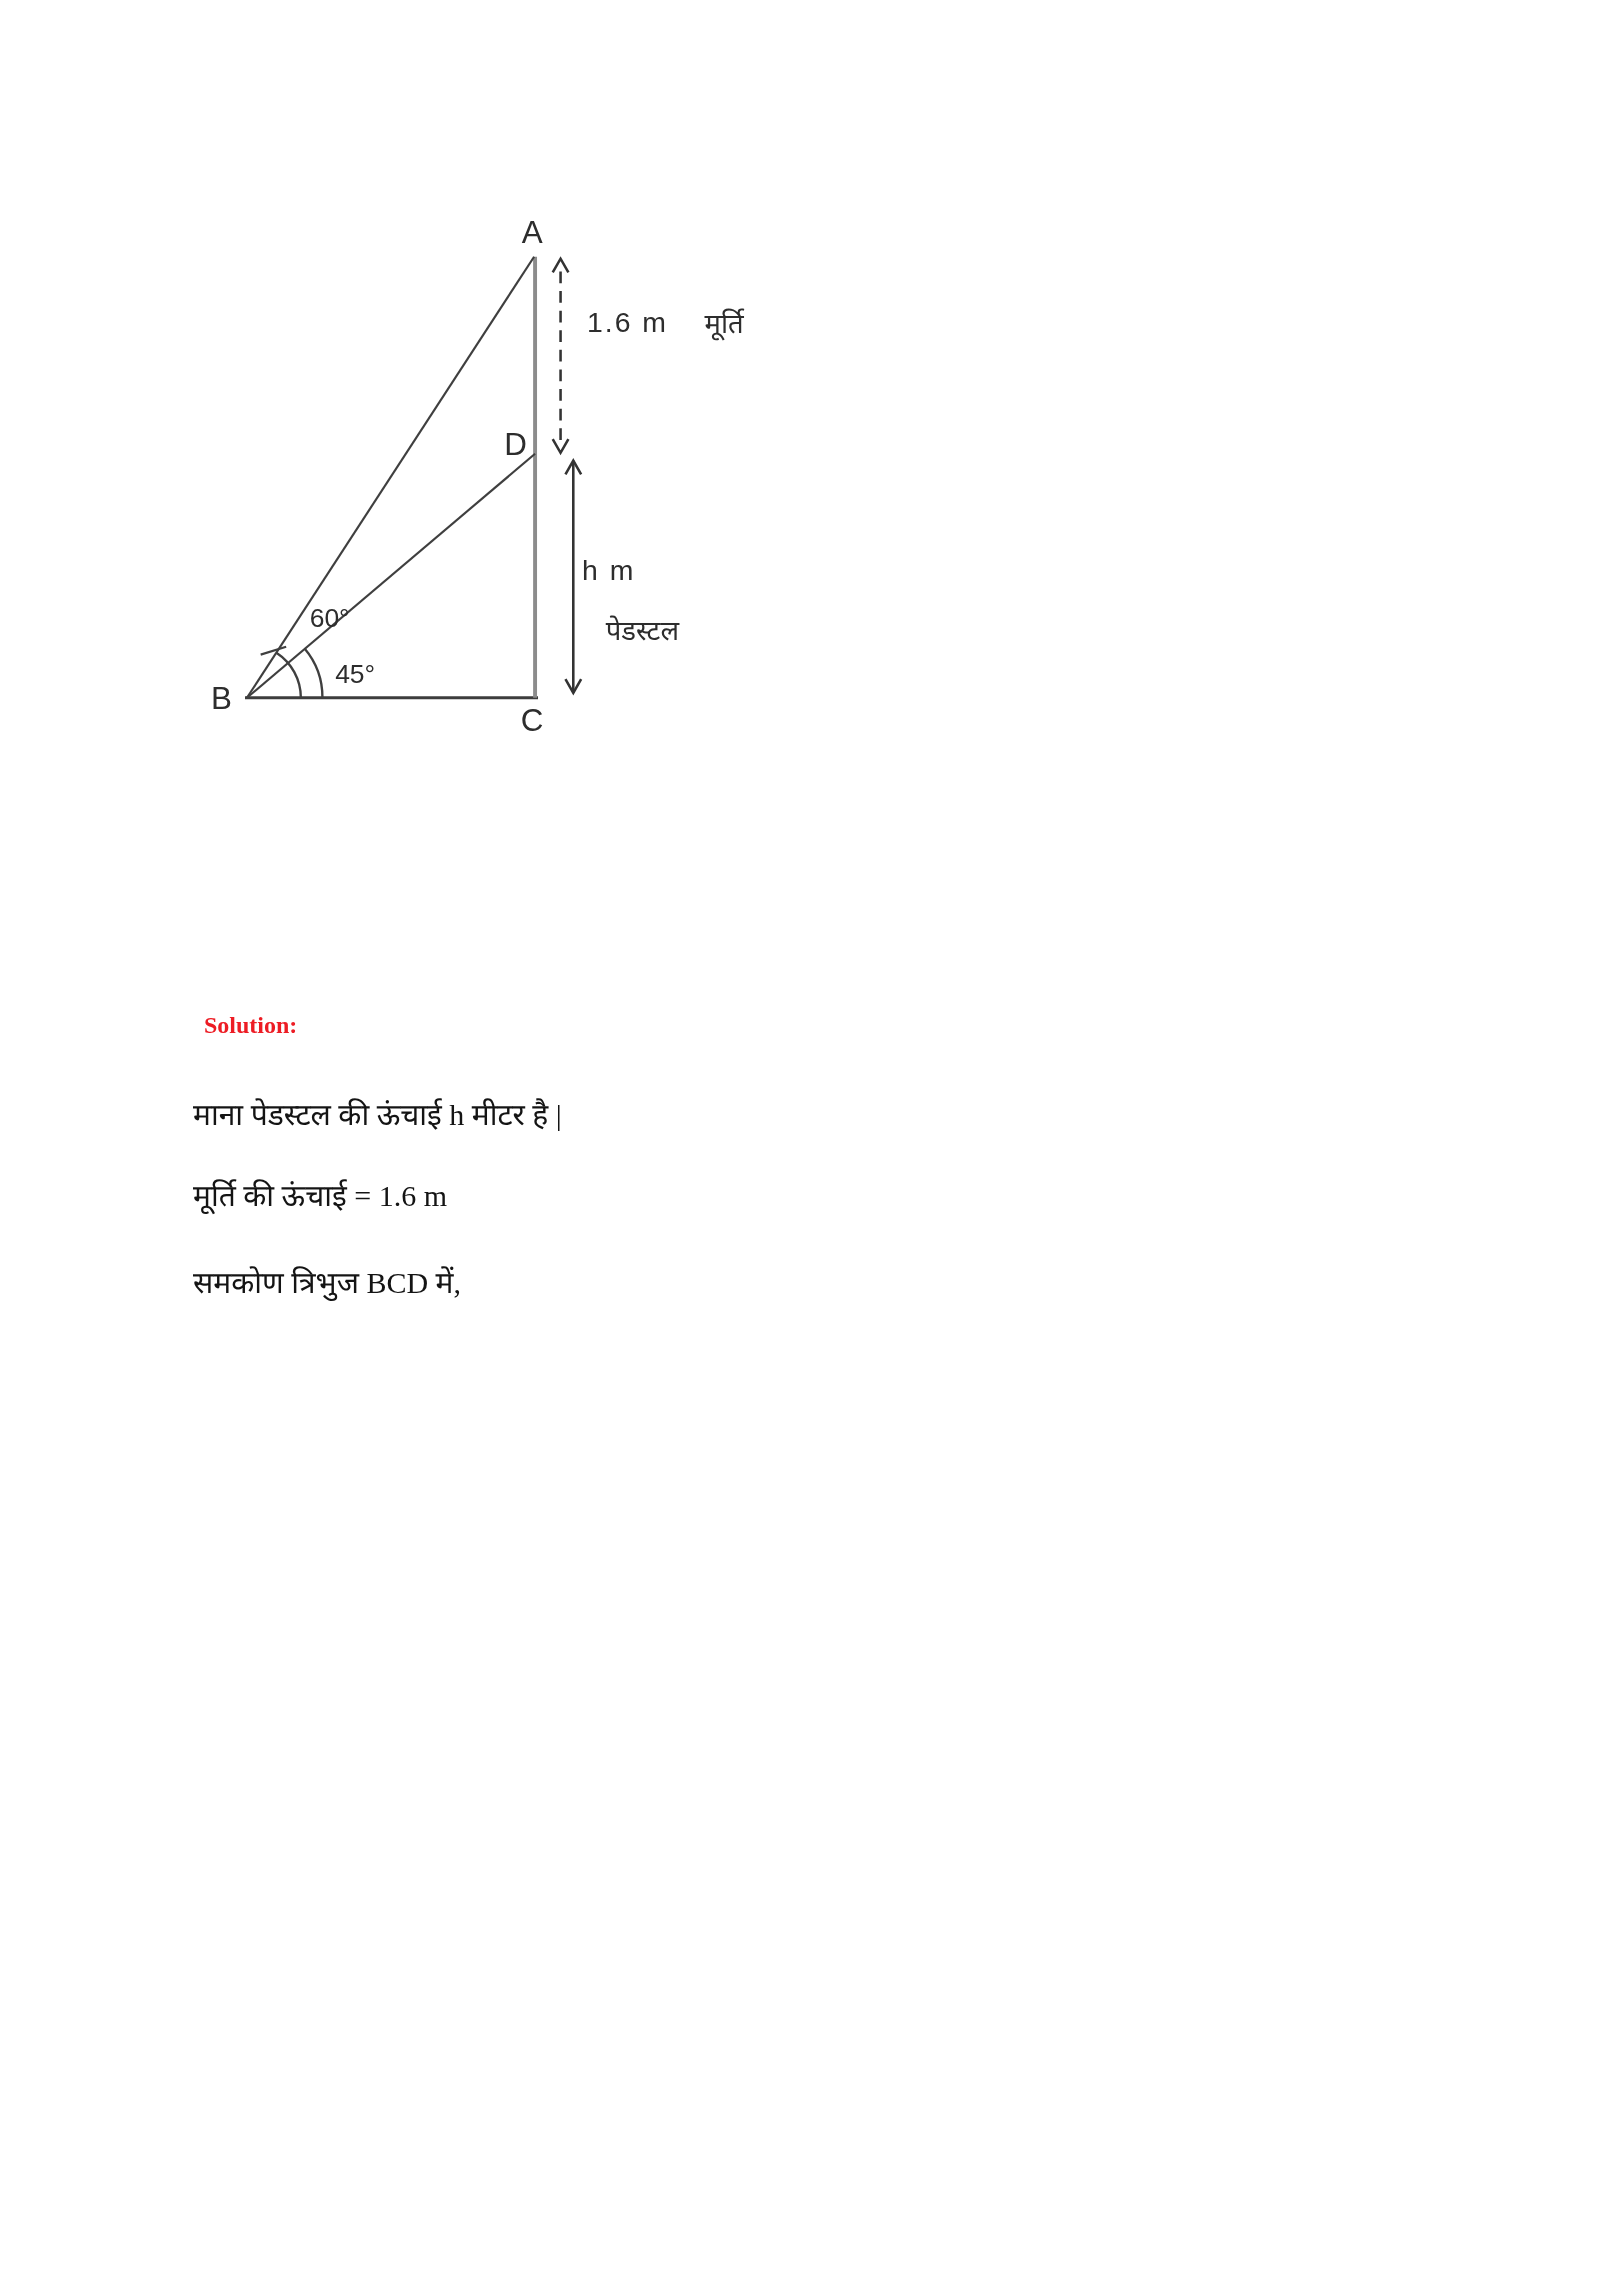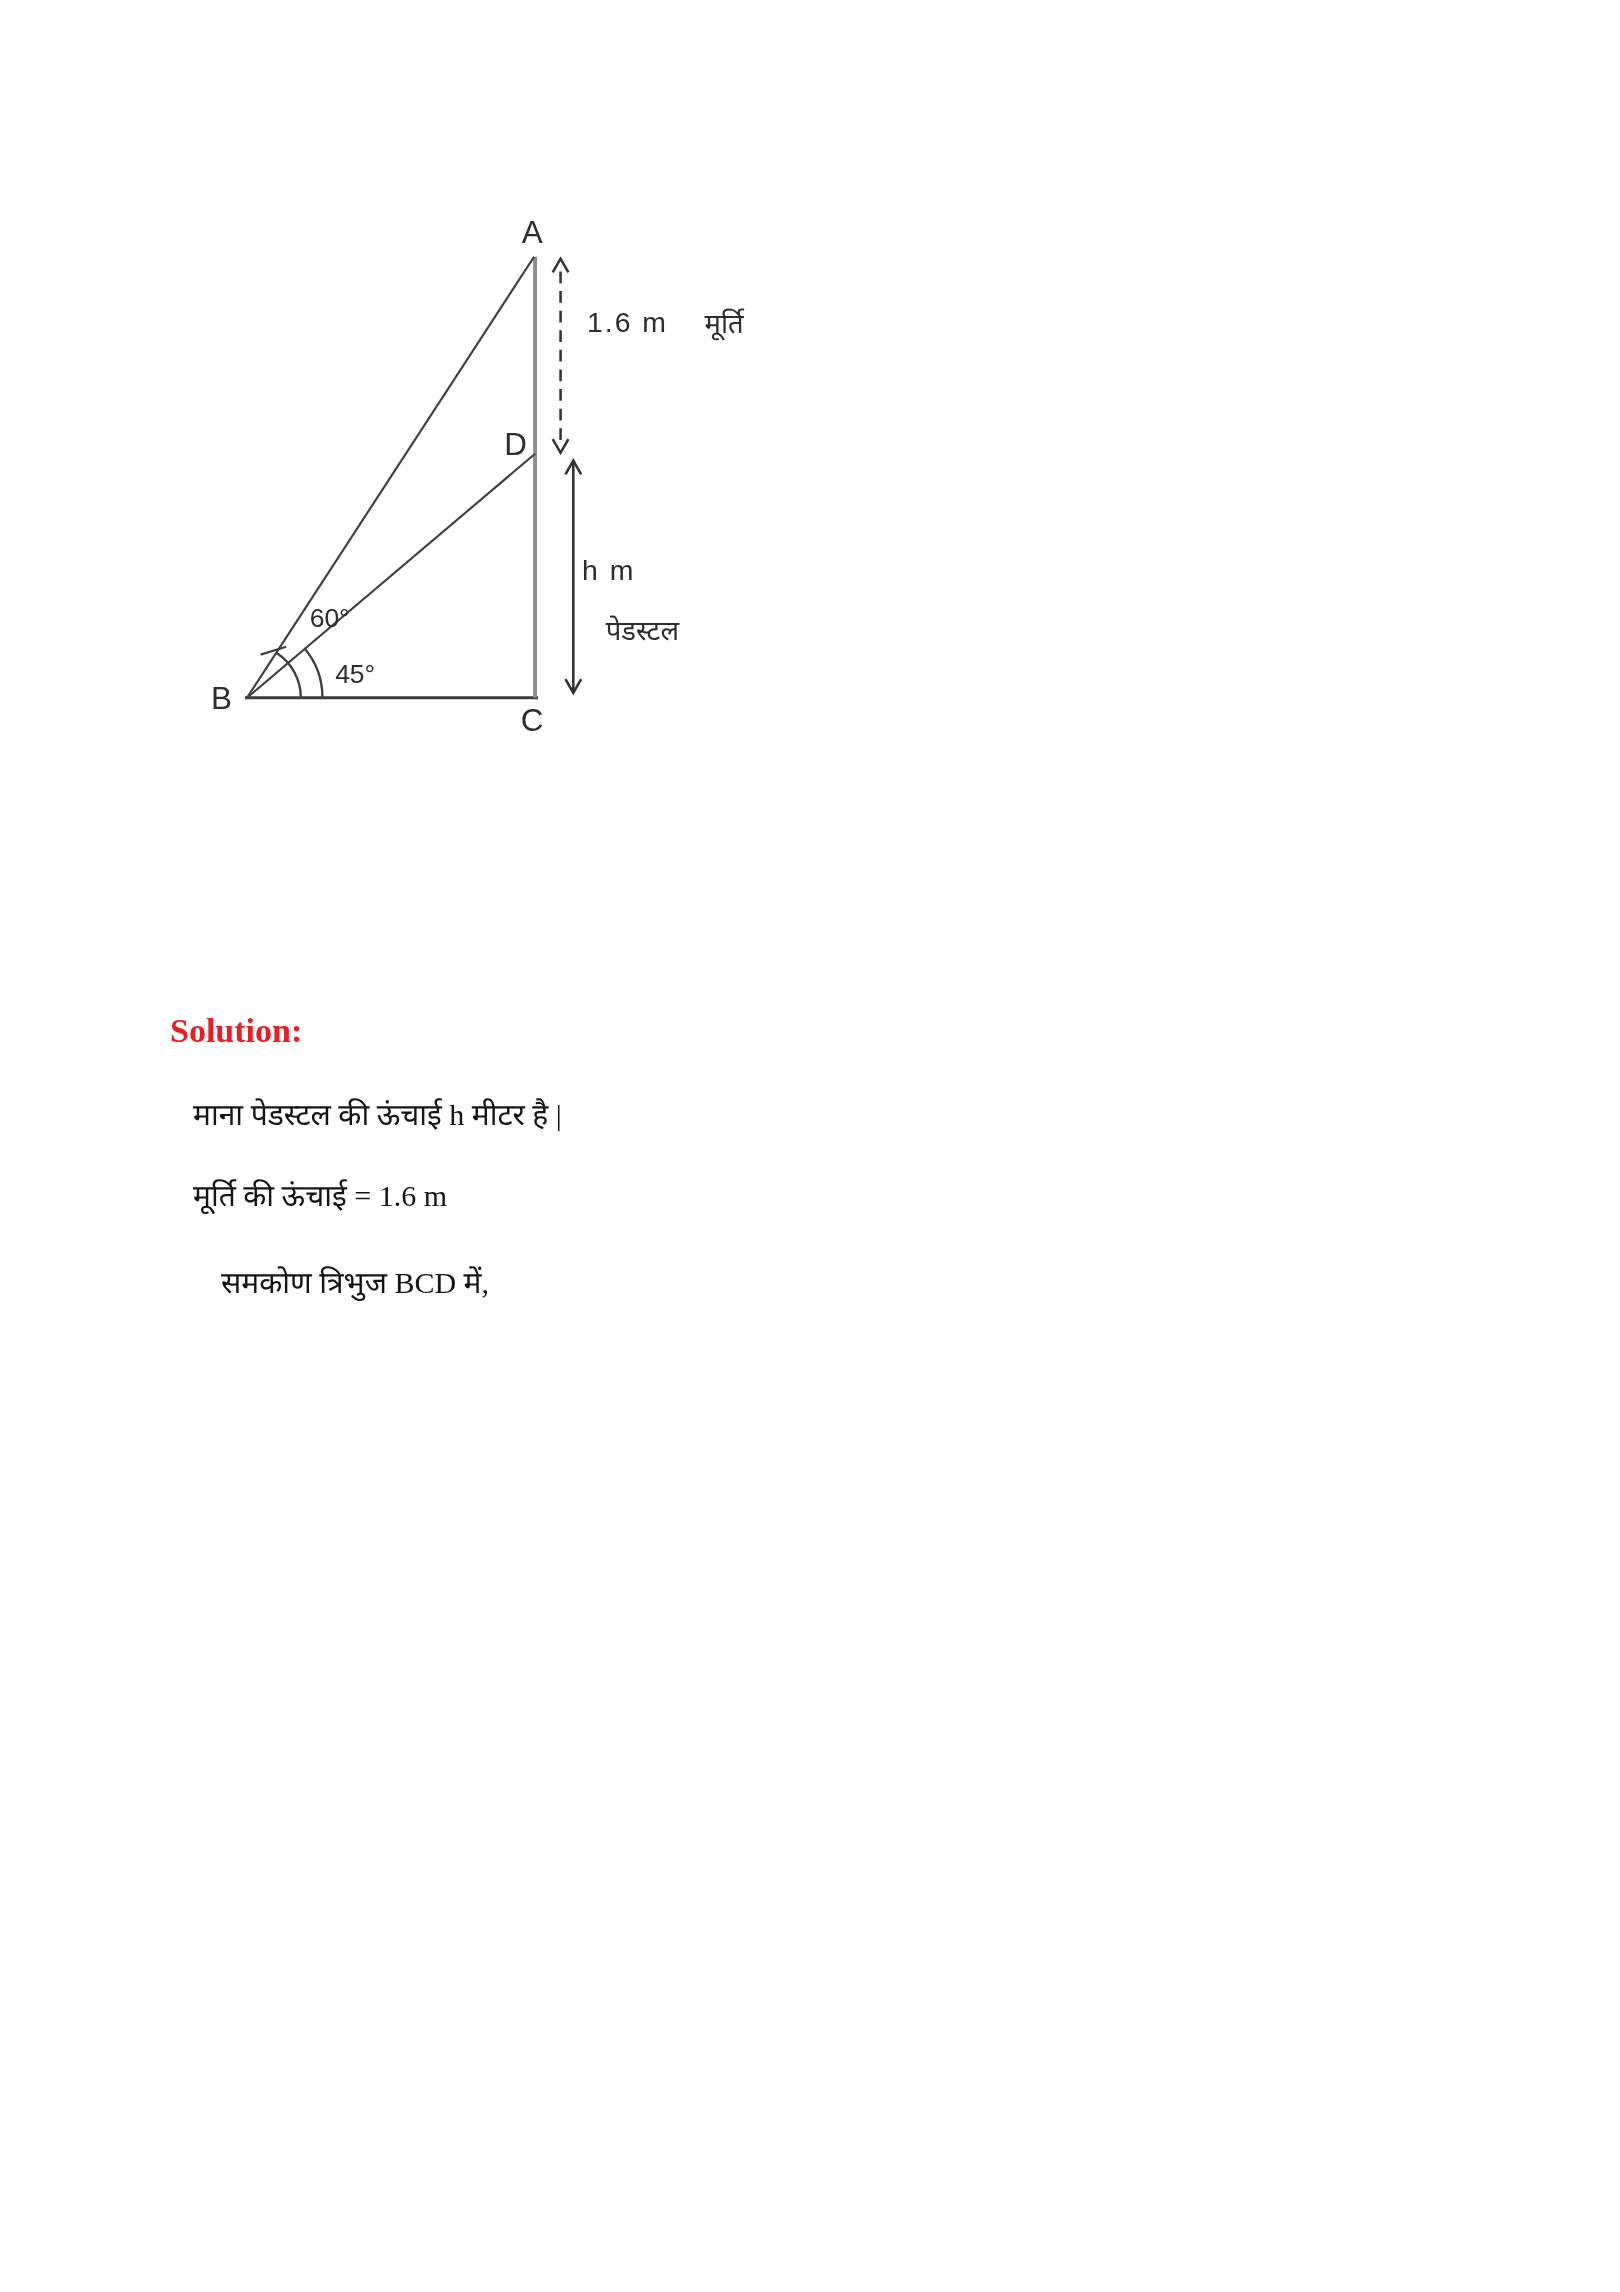--- a/index.html
+++ b/index.html
@@ -25,38 +25,38 @@
   .diagram-svg text {
     font-family: "Liberation Sans", "DejaVu Sans", sans-serif;
     fill: #2d2d2d;
   }
   .pt-label { font-size: 32px; }
   .measure-label { font-size: 29px; fill: #3a3a3a; }
   .hindi-label { font-size: 28px; fill: #2d2d2d; }
   .angle-label { font-size: 27px; fill: #2d2d2d; }
   .solution-heading {
     position: absolute;
-    left: 170px;
+    left: 204px;
     top: 1012px;
-    font-size: 34px;
+    font-size: 24px;
     font-weight: bold;
     color: #ed1c24;
     font-family: "Liberation Serif", "DejaVu Serif", serif;
   }
   .body-line {
     position: absolute;
     left: 193px;
     color: #141414;
     font-size: 30px;
     font-family: "Liberation Serif", "DejaVu Serif", serif;
     white-space: nowrap;
   }
   .line-0 { top: 1093px; }
   .line-1 { top: 1174px; }
-  .line-2 { top: 1261px; margin-left: 28px; }
+  .line-2 { top: 1261px; }
 </style>
 </head>
 <body>
 
 <div class="page">
 
   <svg class="diagram-svg" viewBox="0 0 900 800" xmlns="http://www.w3.org/2000/svg">
 
     <line x1="250" y1="712" x2="549" y2="712" stroke="#3d3d3d" stroke-width="3.2"></line>
 

